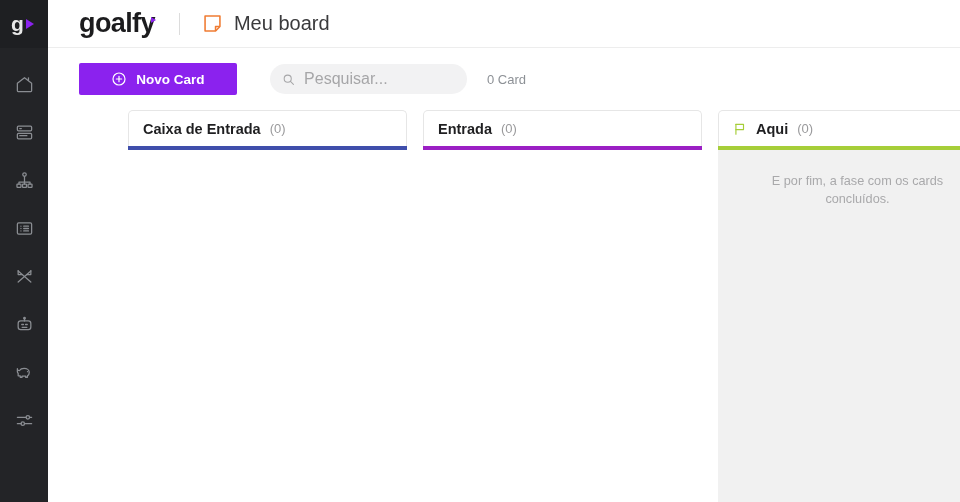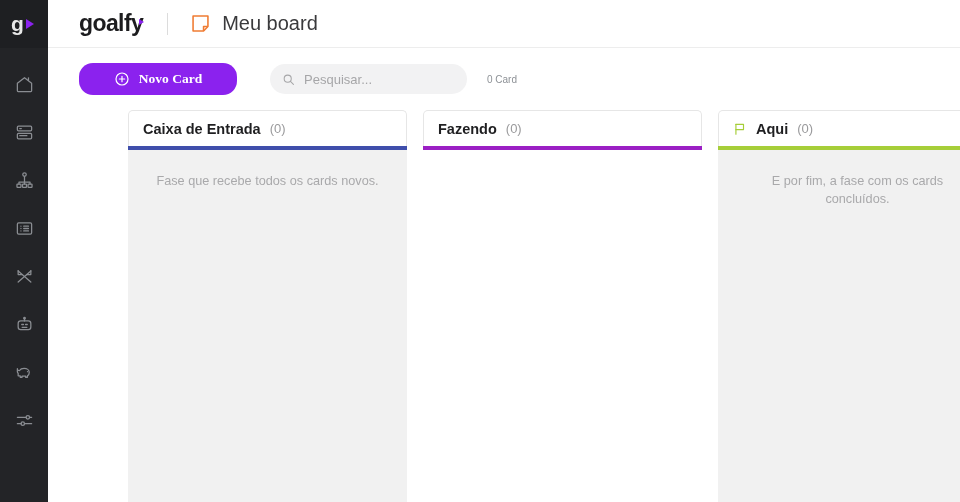--- a/index.html
+++ b/index.html
@@ -35,21 +35,21 @@
   .main { flex: 1 1 auto; height: 502px; display: flex; flex-direction: column; background: #fff; }
 
   .header {
     height: 48px; flex: 0 0 48px;
     display: flex; align-items: center;
     border-bottom: 1px solid #ededed;
     padding-left: 31px;
     background: #fff;
   }
   .brand {
-    font-size: 23px; font-weight: bold; color: #1c1c1e;
+    font-size: 27px; font-weight: bold; color: #1c1c1e;
     letter-spacing: -0.6px; position: relative;
   }
   .brand .tick {
     position: absolute; right: -1px; top: 9px;
     width: 0; height: 0;
     border-left: 5px solid #8b22ee;
     border-top: 3px solid transparent;
     border-bottom: 3px solid transparent;
   }
   .divider-v { width: 1px; height: 22px; background: #dcdcdc; margin: 0 22px 0 24px; }
@@ -58,40 +58,40 @@
 
   .toolbar {
     height: 62px; flex: 0 0 62px;
     display: flex; align-items: center;
     padding-left: 31px;
     background: #fff;
   }
   .new-card-btn {
     height: 32px; min-width: 158px;
     background: #8b22ee; color: #fff;
-    border: none; border-radius: 14px;
+    border: none; border-radius: 2px;
     display: flex; align-items: center; justify-content: center;
     gap: 9px; cursor: pointer;
     font-size: 13.5px; font-weight: bold;
-    font-family: Liberation Serif, serif;
+    font-family: Liberation Sans, sans-serif;
     padding: 0 16px;
   }
   .search-wrap {
     margin-left: 33px;
     width: 197px; height: 30px;
     background: #f2f2f3; border-radius: 16px;
     display: flex; align-items: center; padding: 0 12px;
   }
   .search-input {
     border: none; outline: none; background: transparent;
-    font-size: 13px; color: #5a5a5c; margin-left: 9px;
+    font-size: 16px; color: #5a5a5c; margin-left: 9px;
     width: 100%; font-family: "Liberation Sans", sans-serif;
   }
   .search-input::placeholder { color: #a6a6a8; }
-  .card-count { margin-left: 20px; font-size: 10px; color: #8d9196; }
+  .card-count { margin-left: 20px; font-size: 13px; color: #8d9196; }
 
   
   .board {
     flex: 1 1 auto;
     display: flex; gap: 16px;
     padding: 0 0 0 80px;
     overflow: hidden;
   }
   .column { width: 279px; flex: 0 0 279px; display: flex; flex-direction: column; }
   .col-head {
@@ -225,28 +225,25 @@
     </div>
 
     <div class="board">
 
       <div class="column">
         <div class="col-head">
           <span class="col-title">Caixa de Entrada</span>
           <span class="col-count">(0)</span>
         </div>
         <div class="col-accent" style="background:#3f4eab"></div>
-        <div class="col-body">
-          <div class="col-desc">Fase que recebe todos os cards novos.</div>
-        </div>
       </div>
 
       <div class="column">
         <div class="col-head">
-          <span class="col-title">Fazendo</span>
+          <span class="col-title">Entrada</span>
           <span class="col-count">(0)</span>
         </div>
         <div class="col-accent" style="background:#9b1fc4"></div>
       </div>
 
       <div class="column">
         <div class="col-head">
           <span class="flag-icon">
             <svg width="14" height="14" viewBox="0 0 24 24" fill="none" stroke="#a6ce39" stroke-width="2" stroke-linecap="round" stroke-linejoin="round">
               <path d="M5 21V4"></path>

